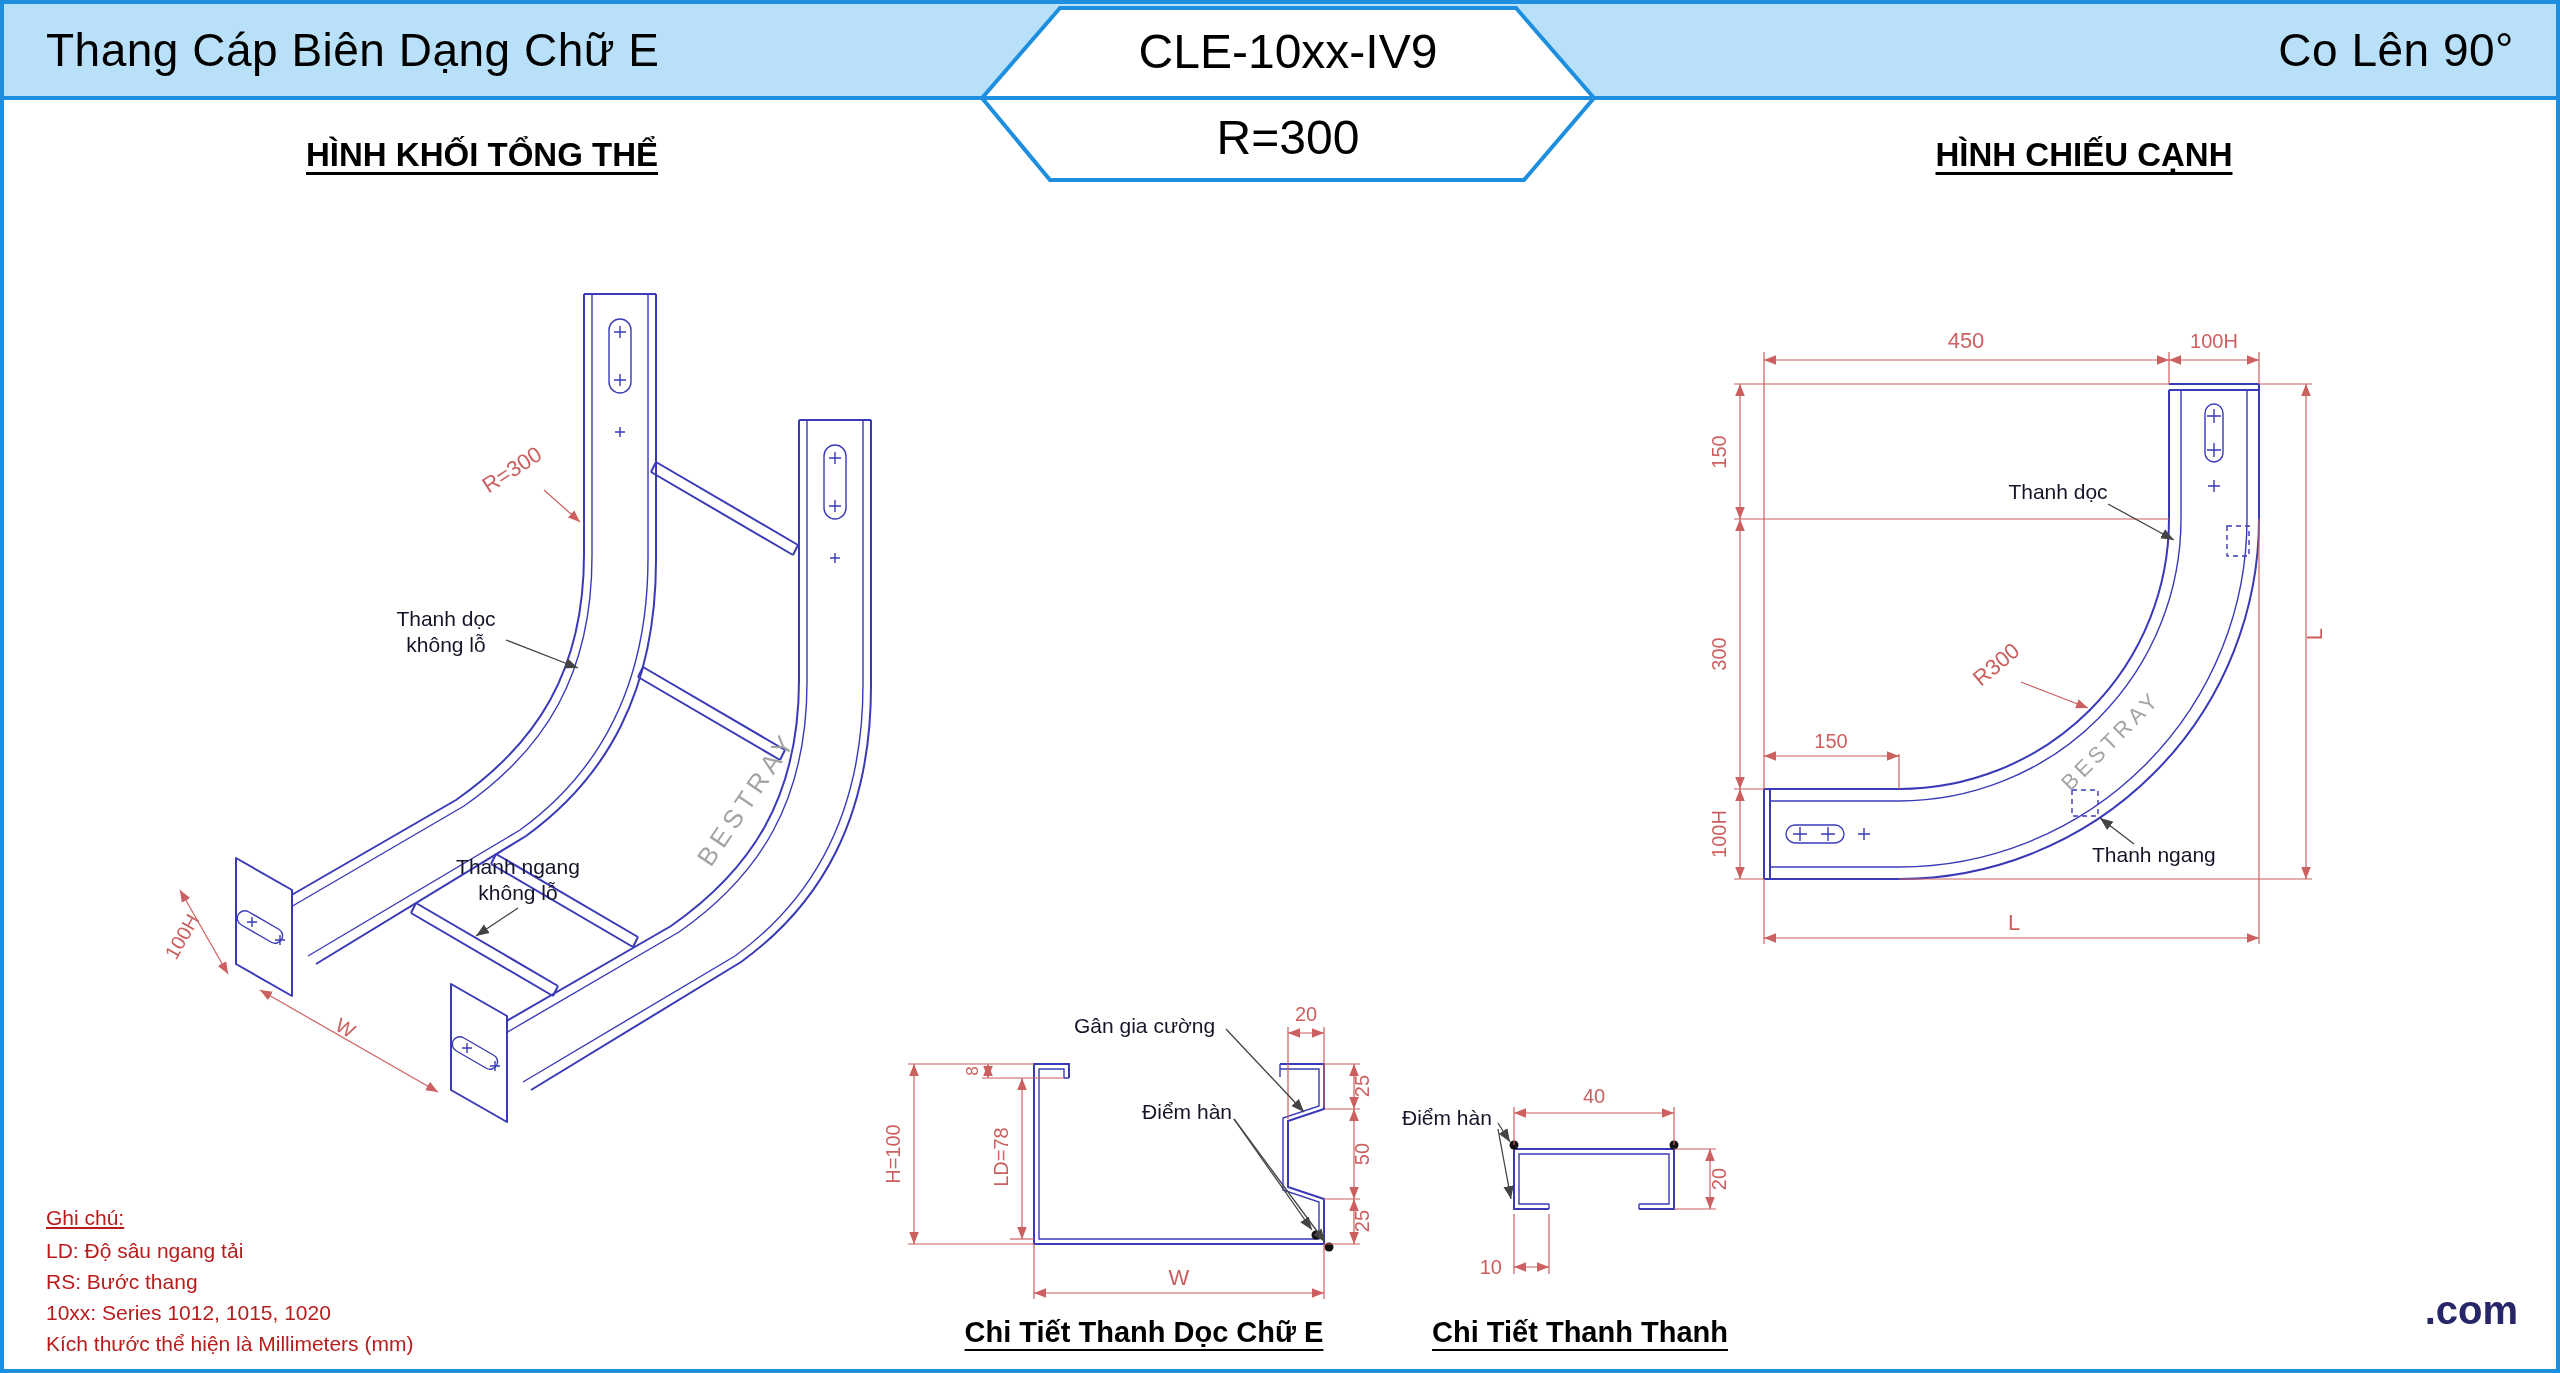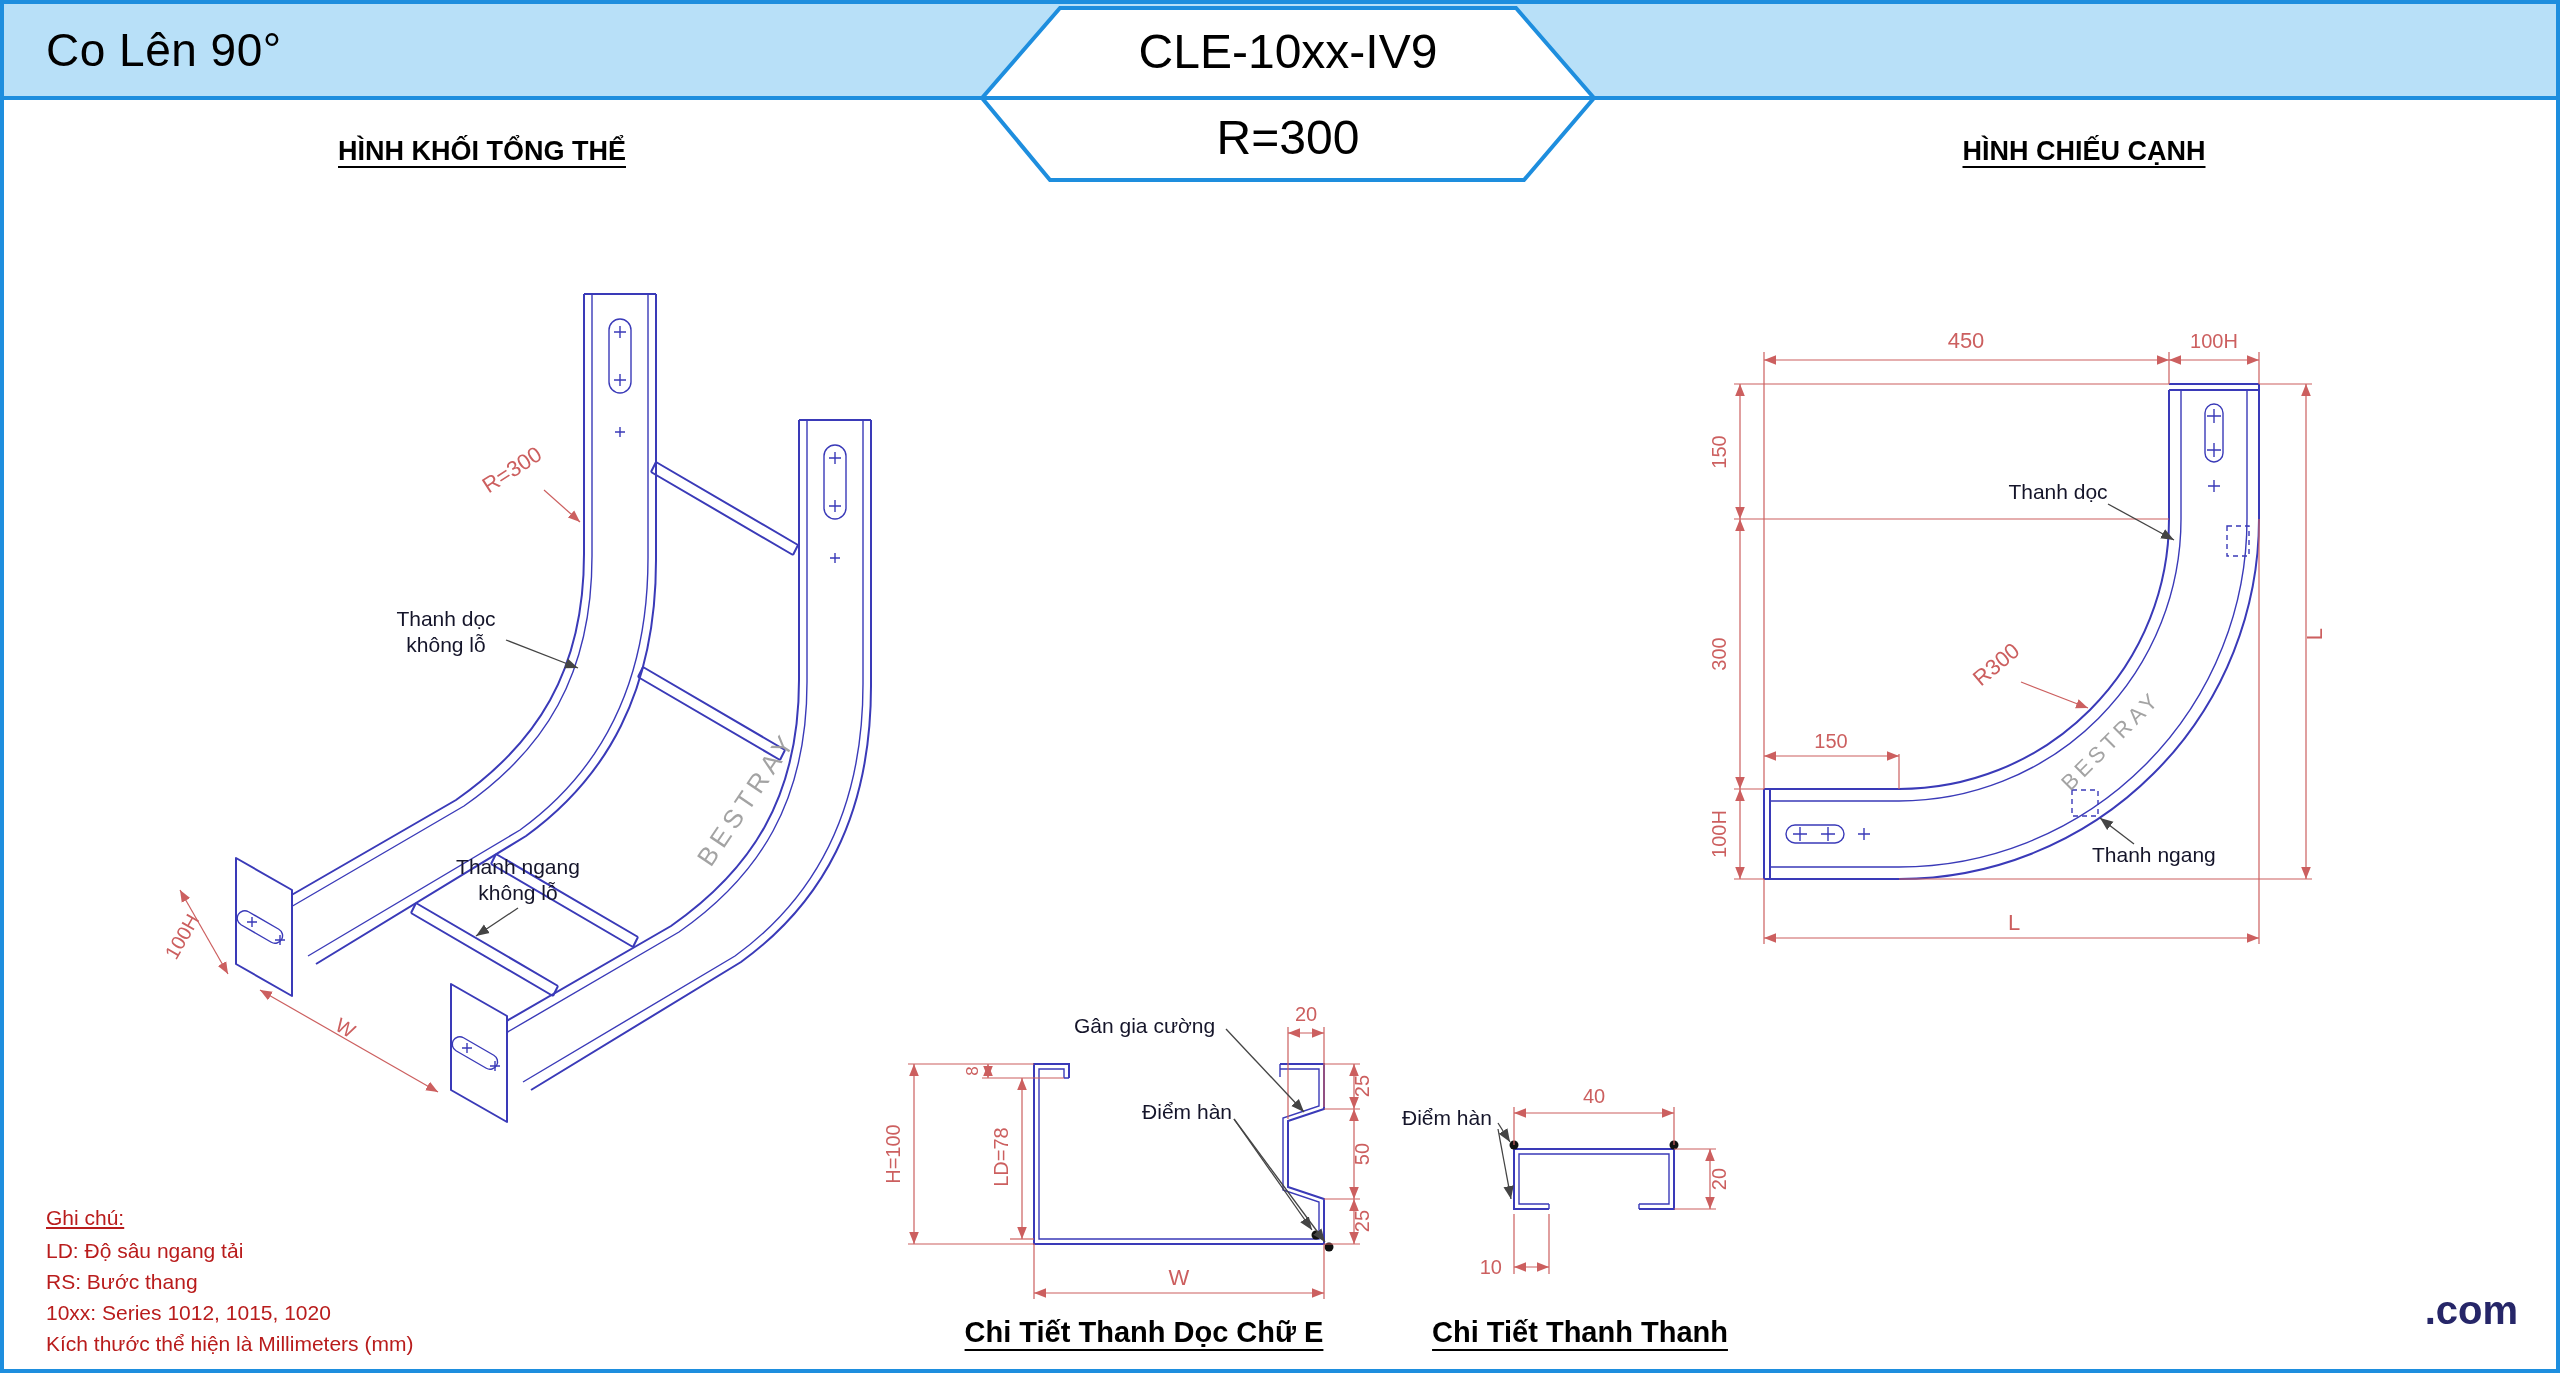--- a/index.html
+++ b/index.html
@@ -7,21 +7,21 @@
   body { font-family:"Liberation Sans", sans-serif; }
   .page { position:relative; width:2560px; height:1373px; background:#fff;
           border:4px solid var(--frame_blue,#1e8ede); overflow:hidden; margin:0 auto; }
   .header { position:absolute; top:0; left:0; right:0; height:96px;
             background:var(--header_bg,#b8e0f8); border-bottom:4px solid var(--frame_blue,#1e8ede);
             display:flex; align-items:center; justify-content:space-between; padding:0 42px; }
   .header .htxt { font-size:46px; color:#000; letter-spacing:.5px; }
   .badge-svg { position:absolute; left:935px; top:0; width:700px; height:186px; z-index:5; }
   .badge-shape { fill:#fff; stroke:var(--frame_blue,#1e8ede); stroke-width:4; }
   .badge-text { font-size:48px; fill:#000; }
-  .sec-title { position:absolute; transform:translateX(-50%); font-size:27px; font-weight:600;
+  .sec-title { position:absolute; transform:translateX(-50%); font-size:33px; font-weight:600;
                color:#000; text-decoration:underline; text-underline-offset:6px; white-space:nowrap; }
   .det-title { position:absolute; transform:translateX(-50%); font-size:29px; font-weight:600;
                color:#000; text-decoration:underline; text-underline-offset:7px; white-space:nowrap; }
   .notes { position:absolute; left:42px; top:1198px; font-size:21px; color:#b91c1c; line-height:31px; }
   .notes-title { text-decoration:underline; margin-bottom:2px; }
   .logo { position:absolute; right:38px; top:1284px; display:flex; align-items:baseline; }
   .logo .main { color:var(--logo_orange,#f57a1d); font-size:48px; font-weight:bold; }
   .logo .tld  { color:var(--logo_navy,#262668); font-size:40px; font-weight:bold; }
 
   svg text { font-family:"Liberation Sans", sans-serif; }
@@ -38,20 +38,21 @@
   .weld { fill:#111; stroke:none; }
   .mkr { fill:var(--dim_red,#cc6666); }
   .mkb { fill:#444; }
 </style>
 </head>
 <body>
 
 <div class="page">
 
   <div class="header">
+    <div class="htxt">Thang Cáp Biên Dạng Chữ E</div>
     <div class="htxt">Co Lên 90°</div>
   </div>
 
   <svg class="badge-svg" viewBox="0 0 700 186">
     <polygon class="badge-shape" points="121,4 577,4 655,94 585,176 111,176 43,94"></polygon>
     <line x1="43" y1="94" x2="655" y2="94" stroke="var(--frame_blue,#1e8ede)" stroke-width="4"></line>
     <text class="badge-text" x="349" y="64" text-anchor="middle">CLE-10xx-IV9</text>
     <text class="badge-text" x="349" y="150" text-anchor="middle">R=300</text>
   </svg>
 

